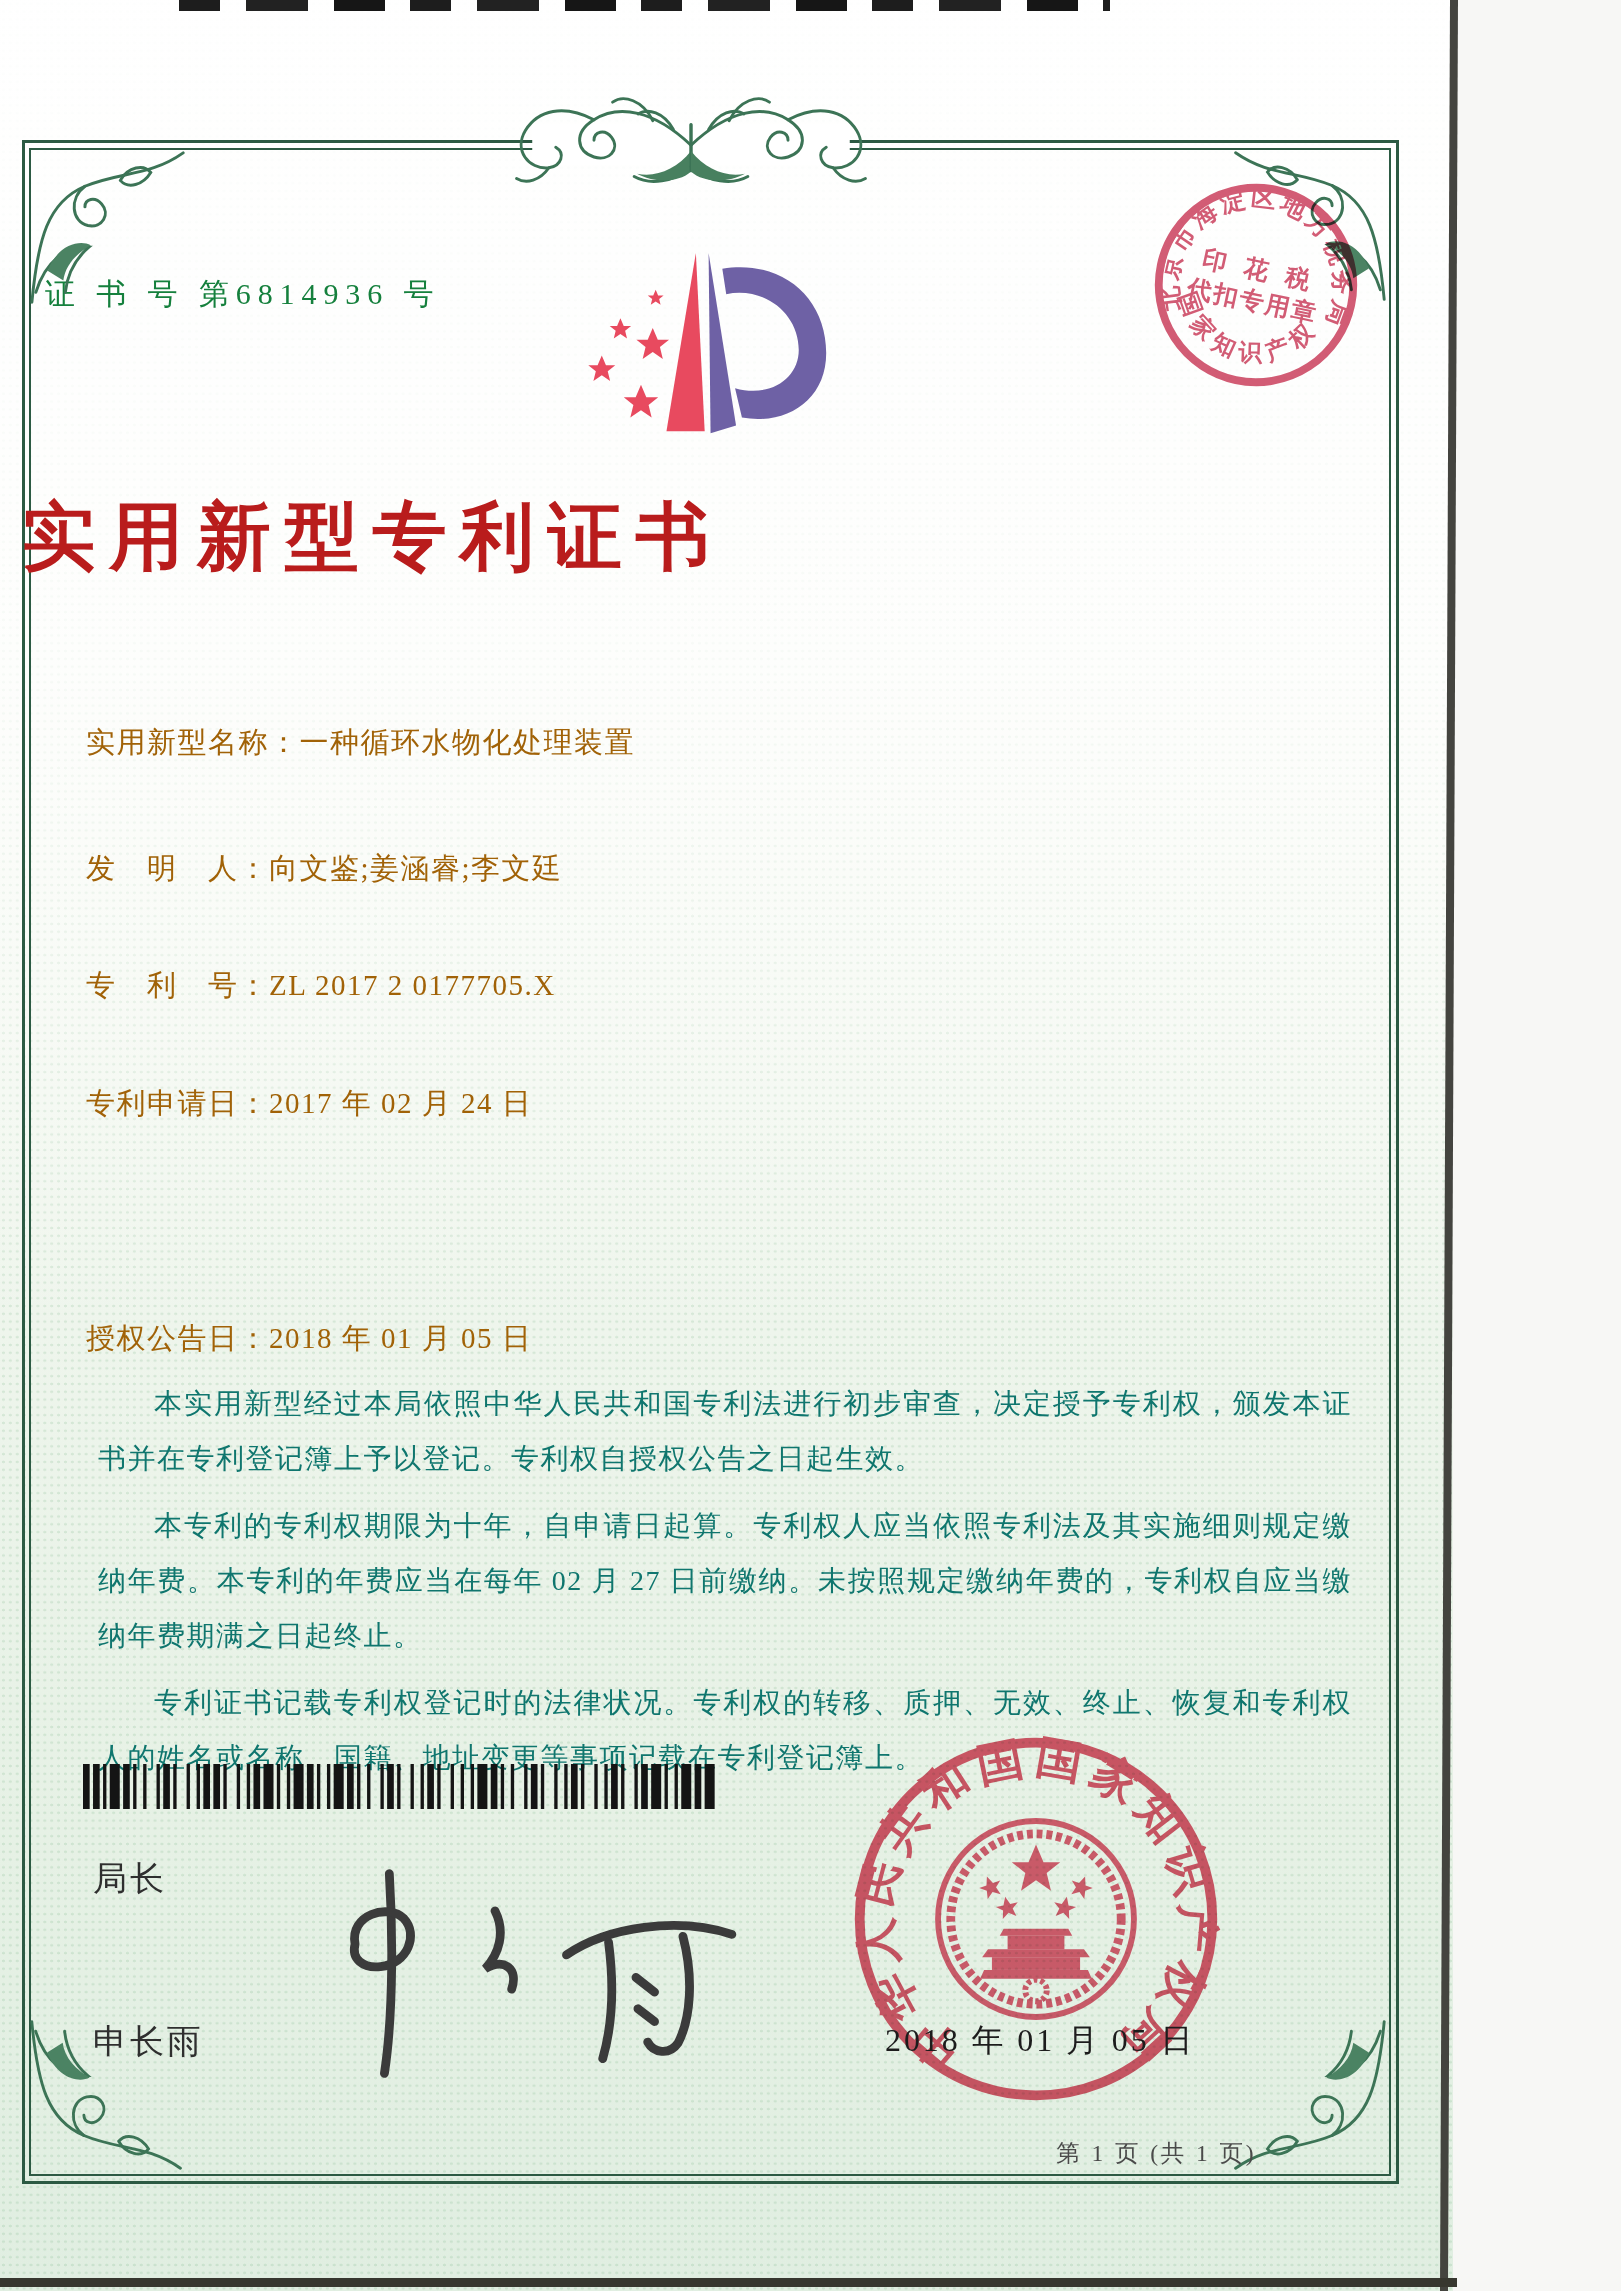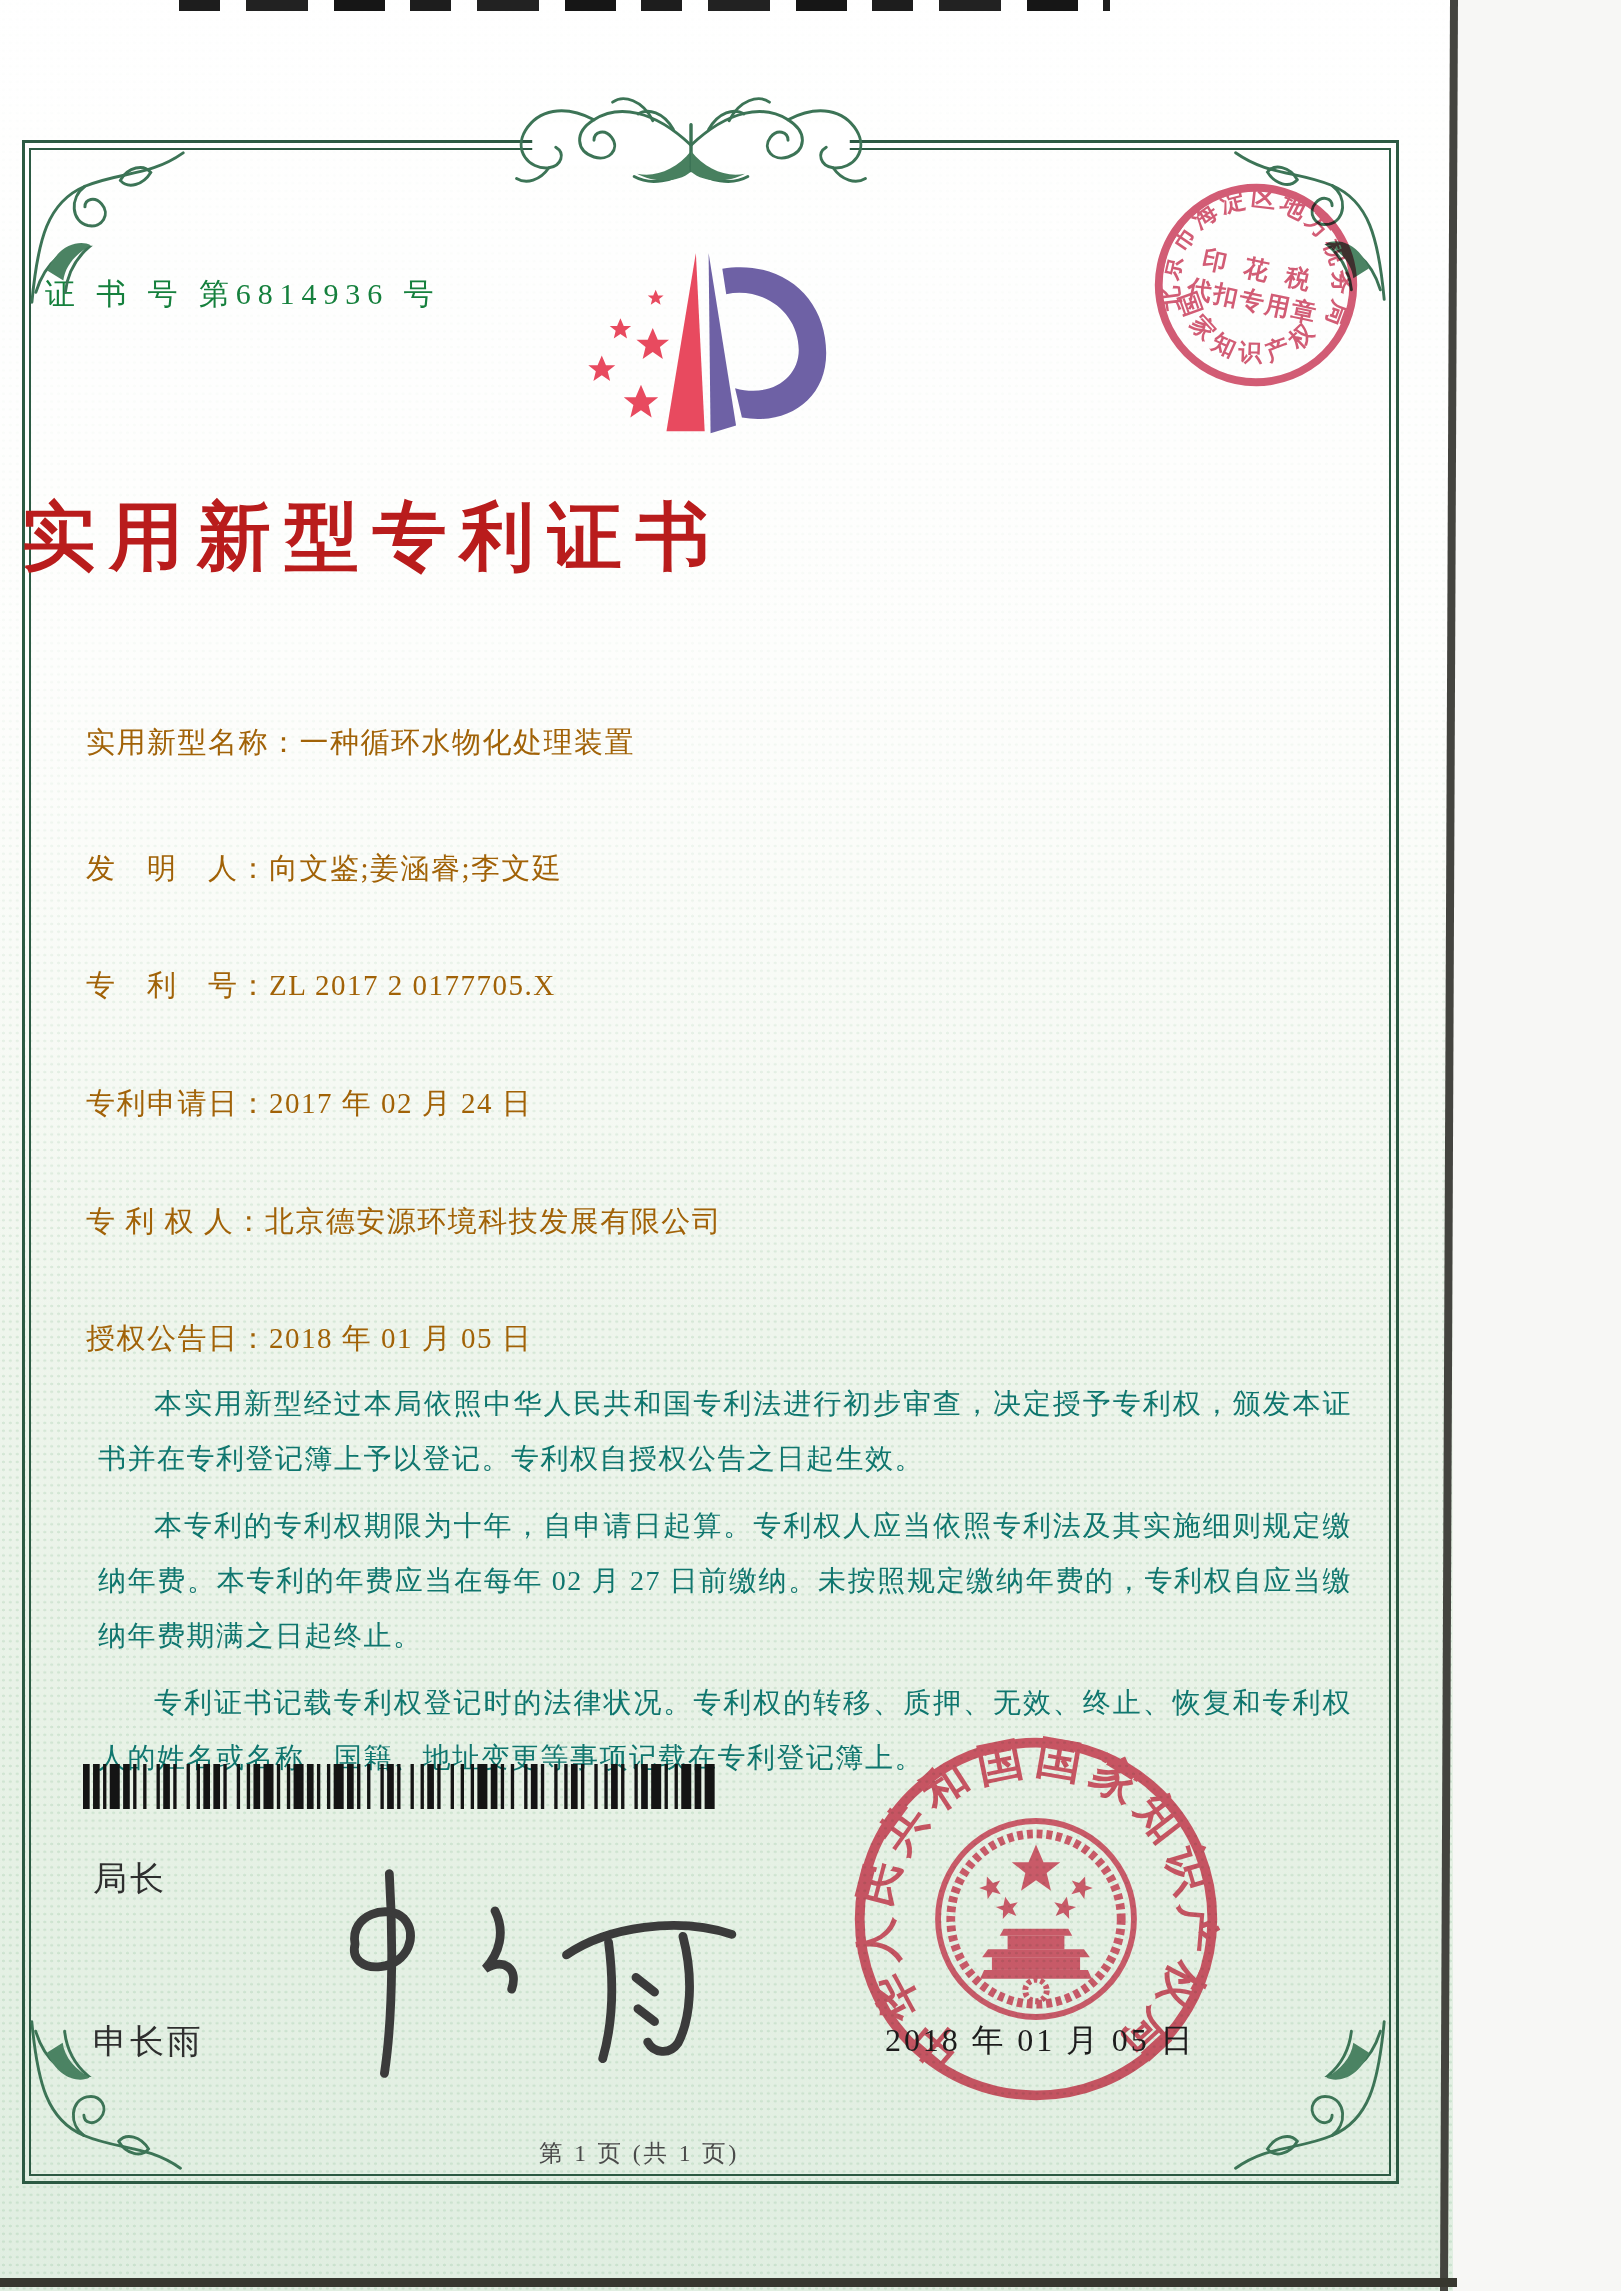--- a/index.html
+++ b/index.html
@@ -41,21 +41,21 @@
   #body p{margin:12px;text-indent:2em;font-size:28px;line-height:55px;letter-spacing:1.5px;
       text-align:justify;color:#0f766e;}
   #barcode{position:absolute;left:83px;top:1764px;z-index:10;}
   #sign-title{left:93px;top:1856px;font-size:34px;letter-spacing:2.9px;z-index:10;}
   #sign-name{left:93px;top:2019px;font-size:34px;letter-spacing:2.9px;z-index:10;font-family:Liberation Mono, monospace;}
   #signature{position:absolute;left:294px;top:1860px;z-index:11;}
   #seal{position:absolute;left:845px;top:1728px;z-index:12;opacity:.92;mix-blend-mode:multiply;}
   #seal-date{left:885px;top:2019px;font-size:32px;letter-spacing:2.9px;color:#1c1c1c;z-index:13;white-space:nowrap;}
   #tax-stamp{position:absolute;left:1145px;top:174px;z-index:30;transform:rotate(12deg);
       opacity:.9;mix-blend-mode:multiply;}
-  #footer{position:absolute;left:21.6px;top:2137px;width:1235px;text-align:center;
+  #footer{position:absolute;left:21.6px;top:2137px;width:1235px;text-align:right;
       font-size:23.5px;letter-spacing:2.9px;color:#4a4a4a;z-index:10;}
   svg text{font-family:"Liberation Serif","DejaVu Serif",serif;}
 </style>
 </head>
 <body>
 
 <div id="scan">
   <div id="paper"></div>
 
   <div id="frame">
@@ -132,21 +132,20 @@
       <textPath href="#tax-bot-arc">国家知识产权局</textPath>
     </text>
   </svg>
 
   <div id="title" class="t">实用新型专利证书</div>
 
   <div id="field-0" class="field"><span>实用新型名称：</span><span>一种循环水物化处理装置</span></div>
   <div id="field-1" class="field"><span>发　明　人：</span><span>向文鉴;姜涵睿;李文廷</span></div>
   <div id="field-2" class="field"><span>专　利　号：</span><span>ZL 2017 2 0177705.X</span></div>
   <div id="field-3" class="field"><span>专利申请日：</span><span>2017 年 02 月 24 日</span></div>
-  <div id="field-4" class="field"><span>专 利 权 人：</span><span>北京德安源环境科技发展有限公司</span></div>
   <div id="field-5" class="field"><span>授权公告日：</span><span>2018 年 01 月 05 日</span></div>
 
   <div id="body">
     <p>本实用新型经过本局依照中华人民共和国专利法进行初步审查，决定授予专利权，颁发本证书并在专利登记簿上予以登记。专利权自授权公告之日起生效。</p>
     <p>本专利的专利权期限为十年，自申请日起算。专利权人应当依照专利法及其实施细则规定缴纳年费。本专利的年费应当在每年 02 月 27 日前缴纳。未按照规定缴纳年费的，专利权自应当缴纳年费期满之日起终止。</p>
     <p>专利证书记载专利权登记时的法律状况。专利权的转移、质押、无效、终止、恢复和专利权人的姓名或名称、国籍、地址变更等事项记载在专利登记簿上。</p>
   </div>
 
   <svg id="barcode" width="635" height="45" preserveAspectRatio="none" fill="#141414" viewBox="0 0 190 10">
       <rect x="0" y="0" width="2" height="10"></rect>

